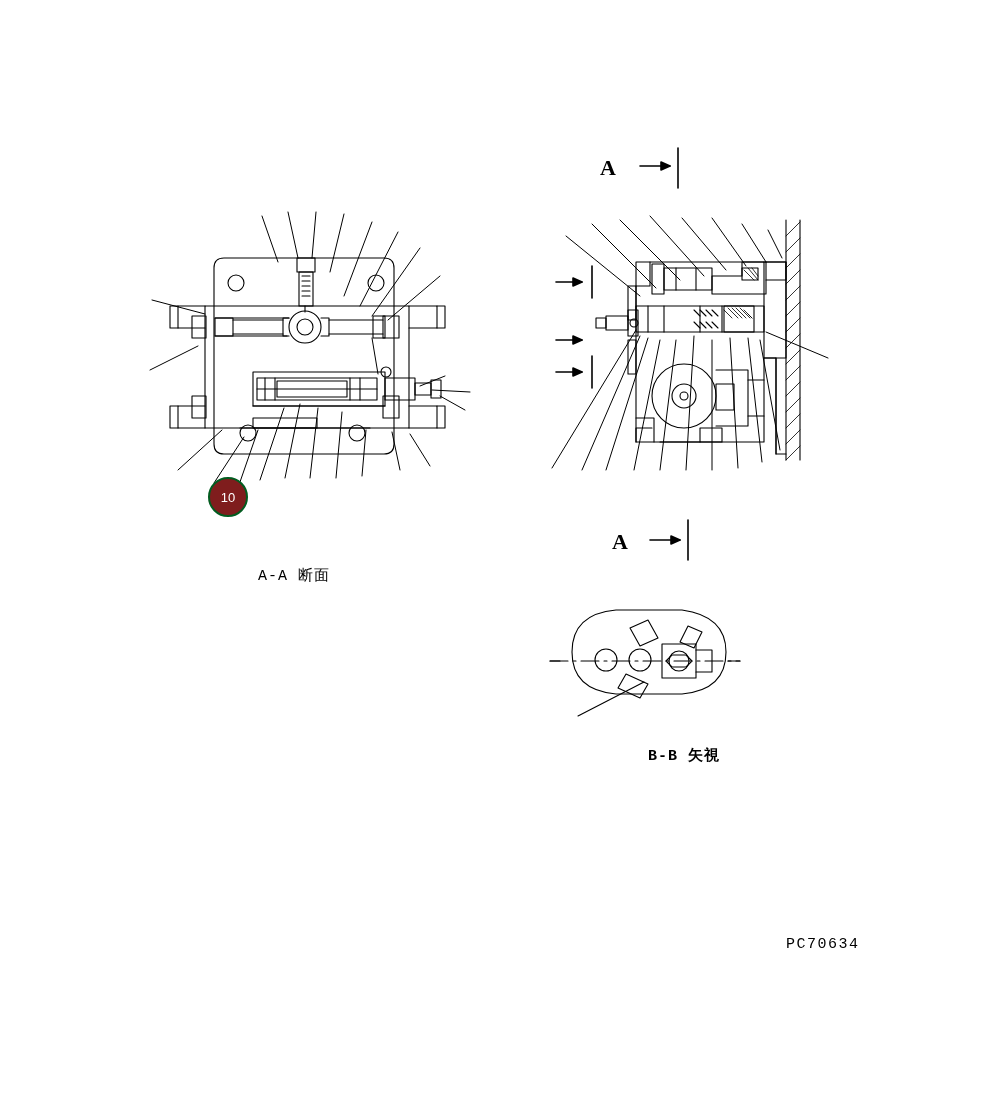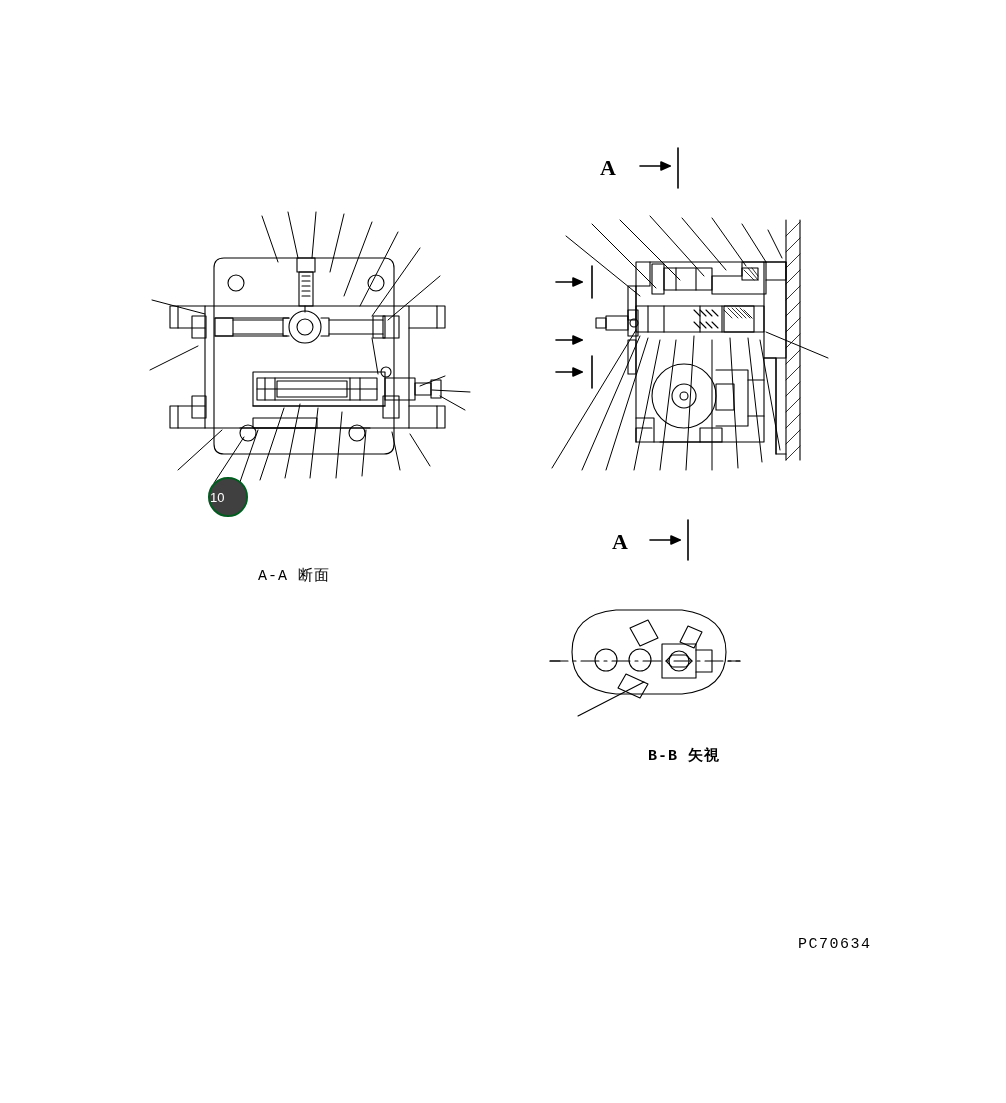--- a/index.html
+++ b/index.html
@@ -5,28 +5,28 @@
   html,body{margin:0;padding:0;background:#ffffff;}
   body{width:1006px;height:1103px;position:relative;overflow:hidden;
        font-family:"Liberation Sans", sans-serif;color:#000;}
   .stage{position:absolute;left:0;top:0;width:1006px;height:1103px;}
   svg.dwg{position:absolute;left:0;top:0;width:1006px;height:1103px;}
   .cap{position:absolute;white-space:nowrap;font-family:"Liberation Mono", monospace;
        font-size:15px;letter-spacing:1px;color:#000;}
   .cap-a{left:258px;top:566px;}
   .cap-b{left:648px;top:746px;font-weight:bold;}
   .partno{position:absolute;left:786px;top:936px;font-family:"Liberation Mono", monospace;
-          font-size:15px;letter-spacing:1.5px;margin-left:12px;}
+          font-size:15px;letter-spacing:1.5px;}
   .sect-letter{position:absolute;font-family:"Liberation Serif", serif;font-weight:bold;
                font-size:22px;}
   .sect-a-top{left:600px;top:155px;}
   .sect-a-bot{left:612px;top:529px;}
   .balloon{position:absolute;left:208px;top:477px;width:40px;height:40px;border-radius:50%;
-           background:#404040;border:2px solid #025c20;box-sizing:border-box;
-           display:flex;align-items:center;justify-content:flex-start;
+           background:#7f1d1d;border:2px solid #025c20;box-sizing:border-box;
+           display:flex;align-items:center;justify-content:center;
            color:#ffffff;font-size:13px;font-family:"Liberation Sans", sans-serif;}
 </style>
 </head>
 <body>
 
 <div class="stage">
 
   <svg class="dwg" viewBox="0 0 1006 1103">
     <g fill="none" stroke="#000000" stroke-width="1.1" stroke-linecap="round" stroke-linejoin="round">
 

